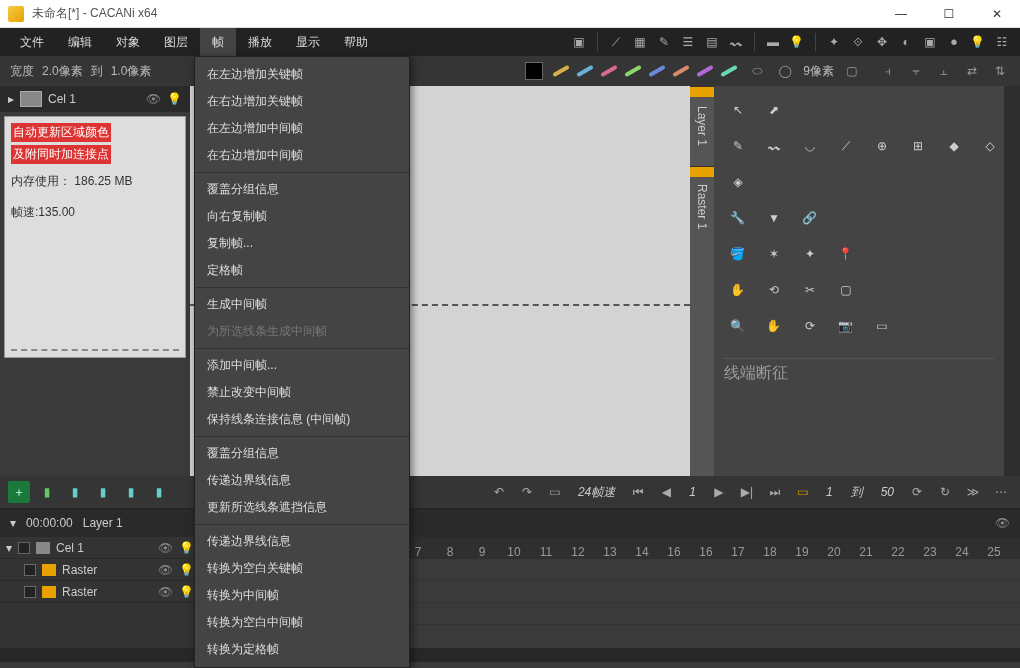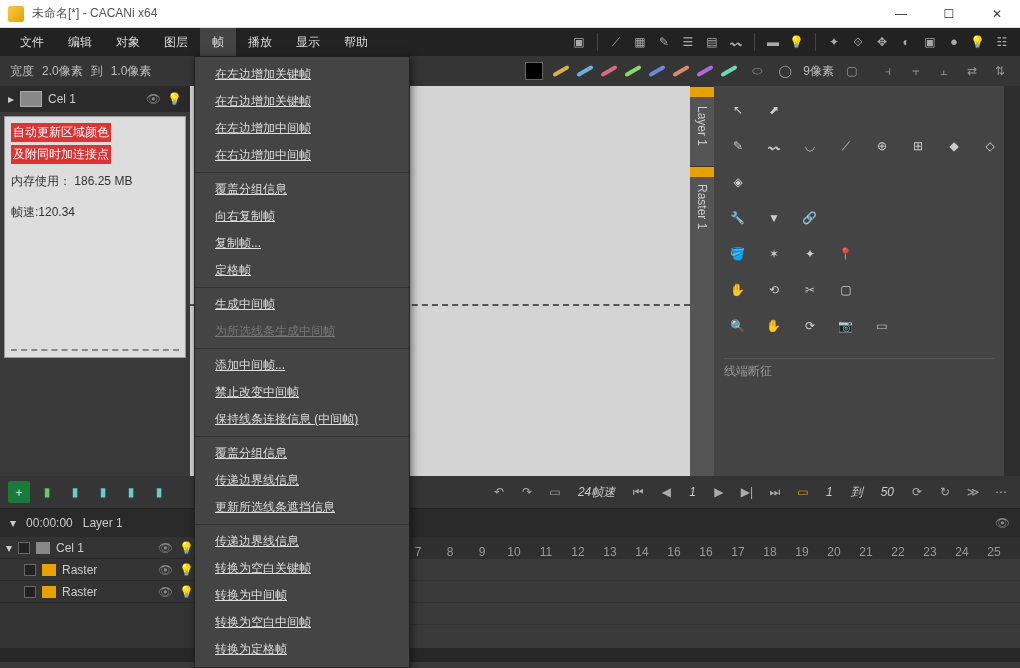--- a/index.html
+++ b/index.html
@@ -42,21 +42,21 @@
 .canvas { flex: 1; background: #d4d4d4; margin: 0; position: relative; }
 .canvas .dashed { position: absolute; left: 0; right: 0; top: 56%; border-top: 2px dashed #555; }
 .layer-tabs { width: 24px; background: #555; display: flex; flex-direction: column; }
 .layer-tabs .tab { height: 80px; writing-mode: vertical-lr; display: flex; align-items: center; justify-content: center; color: #ccc; font-size: 11px; border-top: 1px solid #333; position: relative; }
 .layer-tabs .tab::before { content:''; position:absolute; top:0; left:0; right:0; height:10px; background:#e8a100; }
 
 
 .palette { width: 290px; background: #444; padding: 10px; }
 .palette .grid { display: grid; grid-template-columns: repeat(8, 28px); gap: 8px 8px; }
 .palette .tool { width: 28px; height: 28px; display: flex; align-items: center; justify-content: center; color: #ccc; border-radius: 2px; }
-.palette .bottom-label { margin-top: 18px; color: #999; font-size: 12px; border-top:1px solid #555; padding-top:4px;}
+.palette .bottom-label { margin-top: 18px; color: #999; font-size: 16px; border-top:1px solid #555; padding-top:4px;}
 
 .rightbar { width: 16px; background: #2e2e2e; }
 
 
 .playbar { height: 32px; background: #353535; display: flex; align-items: center; padding: 0 8px; gap: 6px; color: #ccc; }
 .playbar .btn { width: 22px; height: 22px; display: flex; align-items: center; justify-content: center; color: #aaa; }
 .playbar .btn.green { background: #1a7a3a; border-radius: 2px; color:#cfe; }
 .playbar .txt { color: #ccc; padding: 0 6px; font-style: italic; }
 .playbar .spacer { flex: 1; }
 
@@ -74,21 +74,21 @@
 .timeline .ruler { height: 22px; background: #2f2f2f; display: flex; align-items: flex-end; padding: 0 2px; color: #999; font-size: 10px; position: relative; }
 .timeline .ruler .playhead { position: absolute; left: 3px; top: 3px; width: 10px; height: 12px; background: #d33; }
 .timeline .ruler .tick { width: 32px; text-align: center; }
 .timeline .trackrow { height: 22px; border-bottom: 1px solid #333; position: relative;}
 .timeline .trackrow .frame { position:absolute; left:0; top:2px; width: 22px; height: 18px; background: #666; border:1px solid #888; }
 
 .footer { height: 14px; background: #282828; }
 
 
 .dropdown { position: absolute; left: 194px; top: 56px; width: 216px; background: #444; border: 1px solid #222; box-shadow: 2px 2px 8px rgba(0,0,0,0.5); z-index: 100; padding: 4px 0; }
-.dropdown .mi { color: #ddd; padding: 5px 20px; cursor: pointer; text-decoration: underline; }
+.dropdown .mi { color: #ddd; padding: 5px 12px; cursor: pointer; }
 .dropdown .mi.disabled { color: #777; }
 .dropdown .msep { height: 1px; background: #333; margin: 3px 0; }
 
 
 .stroke { width: 18px; height: 4px; border-radius: 2px; transform: rotate(-30deg); }
 </style>
 </head>
 <body>
 
 <div class="titlebar">
@@ -185,21 +185,21 @@
       <span>▸</span>
       <div class="thumb"></div>
       <span>Cel 1</span>
       <span style="margin-left:auto;color:#888">👁</span>
       <span style="color:#888">💡</span>
     </div>
     <div class="info-box">
       <div class="redline">自动更新区域颜色</div><br>
       <div class="redline">及附同时加连接点</div>
       <div style="margin-top:6px"><span>内存使用：</span> <span>186.25 MB</span></div>
-      <div style="margin-top:14px"><span>帧速:</span><span>120.34</span></div>
+      <div style="margin-top:14px"><span>帧速:</span><span>135.00</span></div>
       <div style="height:120px"></div>
       <div style="border-top:2px dashed #888;margin-top:8px"></div>
     </div>
   </div>
 
   <div class="canvas-wrap">
     <div class="canvas">
       <div class="dashed"></div>
     </div>
     <div class="layer-tabs">

